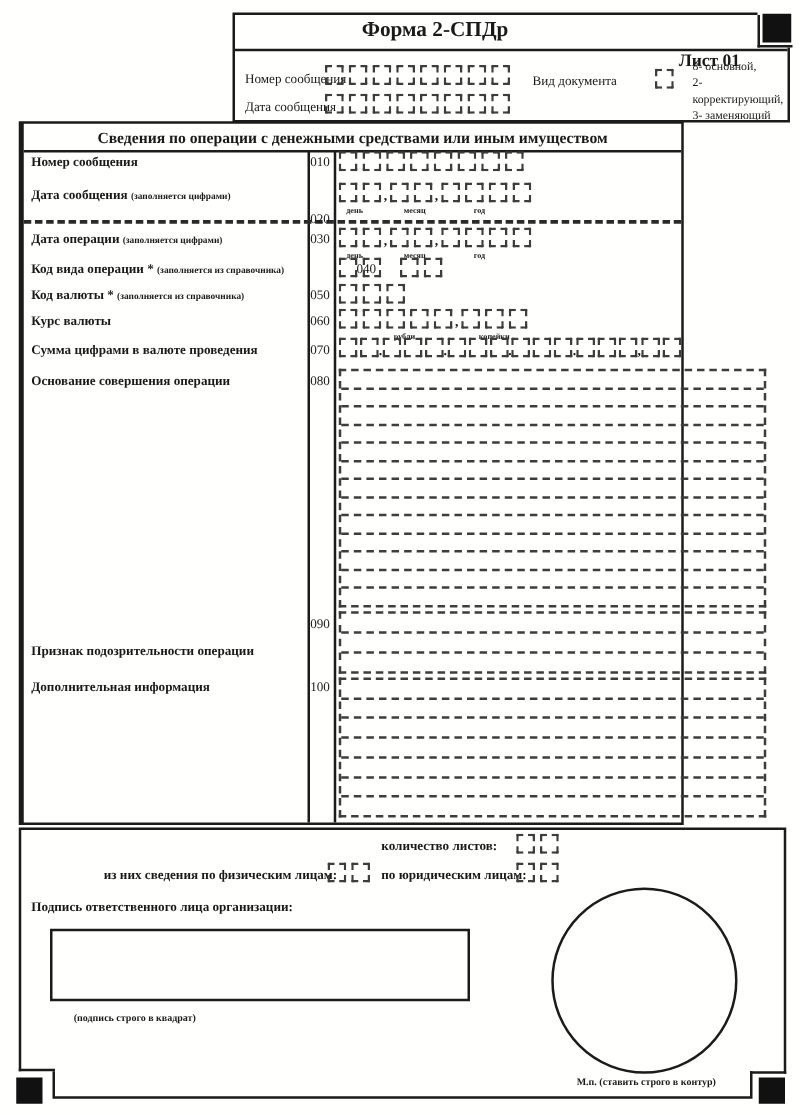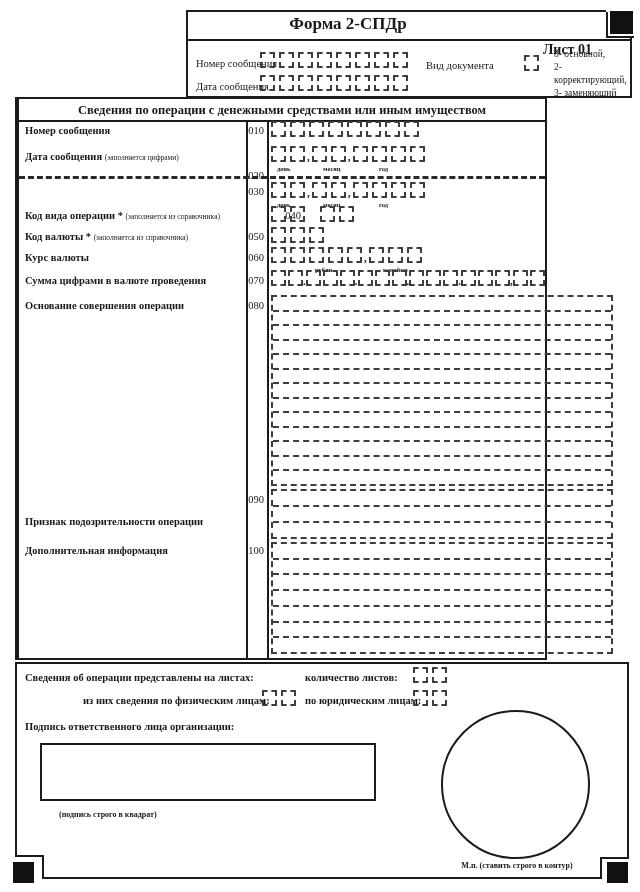--- a/index.html
+++ b/index.html
@@ -8,21 +8,21 @@
 
   .abs { position:absolute; }
   .white { background:#fffffe; }
 
   
   .frame { position:absolute; border:2px solid #1b1b1b; background:transparent; }
 
   
   .b   { font-weight:bold; }
   .lbl { font-size:10.5px; font-weight:bold; line-height:11.5px; }
-  .note{ font-size:7.5px; font-weight:normal; }
+  .note{ font-size:7.5px; font-weight:bold; }
   .code{ font-size:10.5px; text-align:center; }
   .cap { font-size:8px; font-weight:bold; }
 
   
   .cells { position:absolute; display:flex; align-items:flex-start; gap:4px; }
   .cells.tight { gap:2px; }
   .cell { width:15px; height:16px; border:2px dashed #3d3d3d; border-radius:1px; flex:none; }
   .cgap { width:7px; flex:none; }
   .csep { align-self:flex-end; font:bold 11px "Liberation Serif",serif; line-height:9px; margin:0 -2px; }
   .cellrow { position:absolute; }
@@ -128,20 +128,24 @@
           <span class="cell"></span>
           <span class="cell"></span>
           <span class="cell"></span>
           <span class="cell"></span>
         </div>
       <span class="sub" style="left:6px;">день</span>
       <span class="sub" style="left:52px;">месяц</span>
       <span class="sub" style="left:108px;">год</span>
     </div>
 
+    <div class="abs lbl" style="left:6px; top:87px; width:215px;">
+      <span>Дата операции</span>
+      <span class="note">(заполняется цифрами)</span>
+    </div>
     <div class="abs code" style="left:226px; top:87px; width:22px;">030</div>
     <div class="cellrow" style="left:252px; top:83px;">
       <div class="cells" style="left:0; top:0; position:relative;">
           <span class="cell"></span>
           <span class="cell"></span>
           <span class="csep">,</span>
           <span class="cell"></span>
           <span class="cell"></span>
           <span class="csep">,</span>
           <span class="cell"></span>
@@ -265,21 +269,20 @@
         <div class="wline"></div>
         <div class="wline"></div>
         <div class="wline"></div>
         <div class="wline"></div>
         <div class="wline"></div>
         <div class="wline"></div>
       </div>
   </div>
 
   <div class="frame" style="left:15px; top:662px; width:614px; height:217px;">
-    <div class="abs lbl" style="left:8px; top:8px;">Сведения об операции представлены на листах:</div>
     <div class="abs lbl" style="left:288px; top:8px;">количество листов:</div>
     <div class="cells" style="left:396px; top:3px;">
         <span class="cell"></span>
         <span class="cell"></span>
       </div>
 
     <div class="abs lbl" style="left:66px; top:31px;">из них сведения по физическим лицам:</div>
     <div class="cells" style="left:245px; top:26px;">
         <span class="cell"></span>
         <span class="cell"></span>

